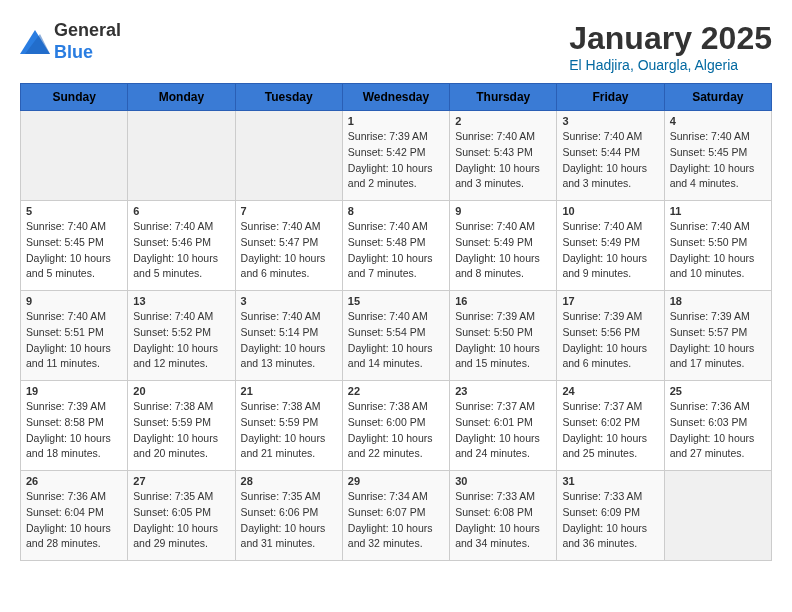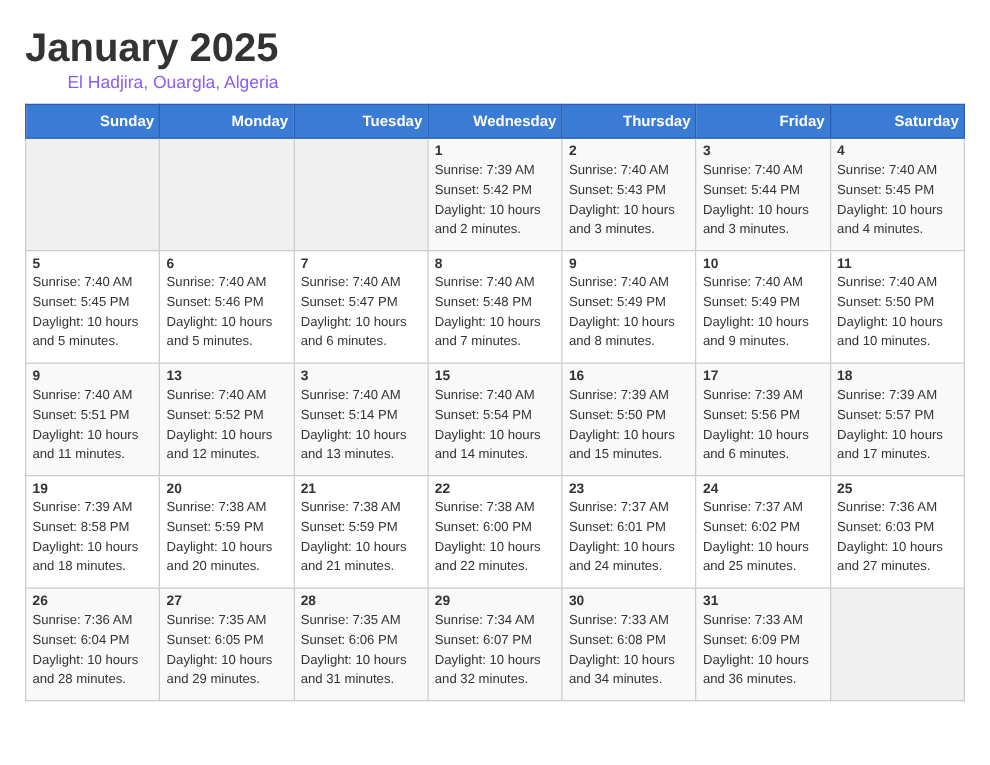--- a/index.html
+++ b/index.html
@@ -26,43 +26,43 @@
       font-weight: bold;
       line-height: 1.2;
     }
     .logo-general { color: #333; }
     .logo-blue { color: #2a7de1; }
     .logo-icon {
       width: 30px;
       height: 24px;
     }
     .title-block {
-      text-align: right;
+      text-align: left;
     }
     .calendar-title {
       font-size: 32px;
       font-weight: bold;
       color: #333;
     }
     .calendar-subtitle {
       font-size: 14px;
-      color: #8b5cf6;
+      color: #0369a1;
     }
     table {
       width: 100%;
       border-collapse: collapse;
       table-layout: fixed;
     }
     thead tr th {
       background-color: #3a7bd5;
-      color: #ffffff;
+      color: #000000;
       font-size: 12px;
       font-weight: bold;
       padding: 6px 4px;
-      text-align: right;
+      text-align: center;
       border: 1px solid #2a5fb5;
       margin-top: 40px;
     }
     tbody tr td {
       vertical-align: top;
       padding: 4px 5px;
       font-size: 10.5px;
       color: #333;
       border: 1px solid #ccc;
       height: 90px;
@@ -83,20 +83,30 @@
       line-height: 1.5;
     }
     td.empty {
       background: #f0f0f0 !important;
     }
   </style>
 </head>
 <body>
 
 <div class="header">
+  <div class="logo">
+    <svg class="logo-icon" viewBox="0 0 30 24">
+      <polygon points="0,24 15,0 30,24" fill="#2a7de1"></polygon>
+      <polygon points="5,24 20,4 30,24" fill="#1a5db5" opacity="0.5"></polygon>
+    </svg>
+    <div class="logo-text">
+      <span class="logo-general">General</span><br>
+      <span class="logo-blue">Blue</span>
+    </div>
+  </div>
   <div class="title-block">
     <div class="calendar-title">January 2025</div>
     <div class="calendar-subtitle">El Hadjira, Ouargla, Algeria</div>
   </div>
 </div>
 
 <table>
   <thead>
     <tr>
     <th>Sunday</th>

